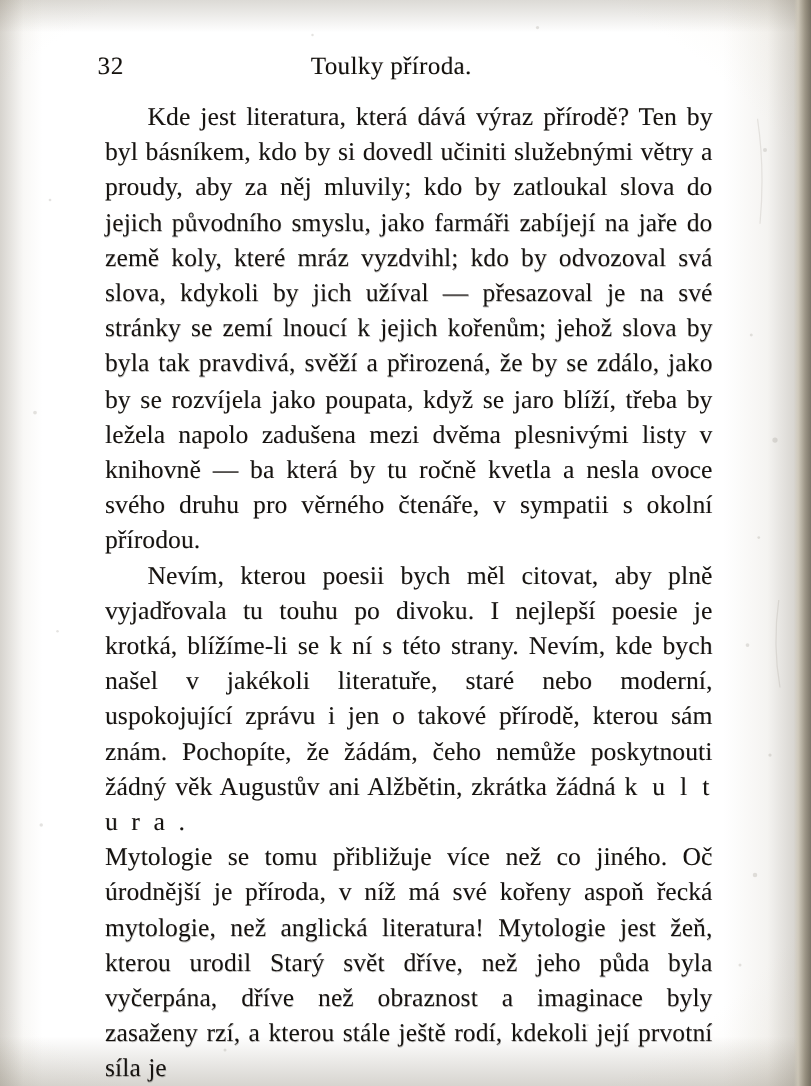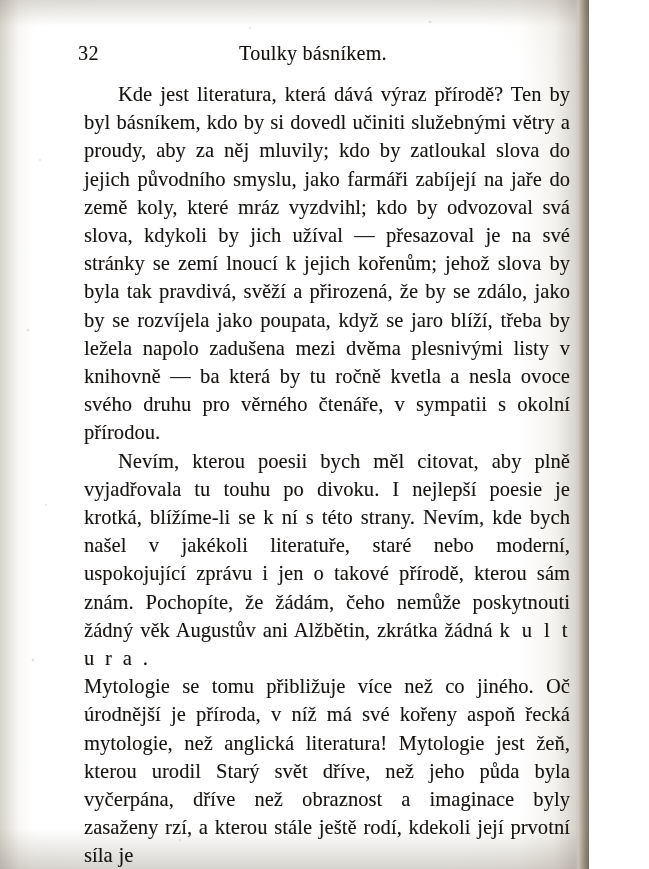--- a/index.html
+++ b/index.html
@@ -10,21 +10,21 @@
     width: 649px;
     height: 869px;
     background: #ffffff;
     font-family: "Liberation Serif", serif;
     overflow: hidden;
   }
 
   
   .page {
     position: relative;
-    width: 589px;
+    width: 649px;
     height: 869px;
     background:
       radial-gradient(ellipse 120% 95% at 45% 50%, #ffffff 58%, #f6f3ec 78%, #ece7dc 92%, #dfd8c9 100%);
     overflow: hidden;
   }
 
   
   .edge-left {
     position: absolute;
     left: 0; top: 0;
@@ -165,21 +165,21 @@
     <g stroke="#7a7263" stroke-width="1" opacity="0.3" fill="none">
       <path d="M606 95 q6 40 2 84"></path>
       <path d="M623 480 q-5 36 1 70"></path>
     </g>
   </svg>
 
   <div class="content">
 
     <div class="header-row">
       <div class="folio">32</div>
-      <div class="running-title">Toulky básníkem.</div>
+      <div class="running-title">Toulky příroda.</div>
     </div>
 
     <div class="body-text">
       <p class="para">Kde jest literatura, která dává výraz přírodě? Ten by byl básníkem, kdo by si dovedl učiniti služebnými větry a proudy, aby za něj mluvily; kdo by zatloukal slova do jejich původního smyslu, jako farmáři zabíjejí na jaře do země koly, které mráz vyzdvihl; kdo by odvozoval svá slova, kdykoli by jich užíval — přesazoval je na své stránky se zemí lnoucí k jejich kořenům; jehož slova by byla tak pravdivá, svěží a přirozená, že by se zdálo, jako by se rozvíjela jako poupata, když se jaro blíží, třeba by ležela napolo zadušena mezi dvěma plesnivými listy v knihovně — ba která by tu ročně kvetla a nesla ovoce svého druhu pro věrného čtenáře, v sympatii s okolní přírodou.</p>
       <p class="para"><span>Nevím, kterou poesii bych měl citovat, aby plně vyjadřovala tu touhu po divoku. I nejlepší poesie je krotká, blížíme-li se k ní s této strany. Nevím, kde bych našel v jakékoli literatuře, staré nebo moderní, uspokojující zprávu i jen o takové přírodě, kterou sám znám. Pochopíte, že žádám, čeho nemůže poskytnouti žádný věk Augustův ani Alžbětin, zkrátka žádná </span><span class="spaced">k u l t u r a .</span></p>
       <p class="para" style="text-indent:0">Mytologie se tomu přibližuje více než co jiného. Oč úrodnější je příroda, v níž má své kořeny aspoň řecká mytologie, než anglická literatura! Mytologie jest žeň, kterou urodil Starý svět dříve, než jeho půda byla vyčerpána, dříve než obraznost a imaginace byly zasaženy rzí, a kterou stále ještě rodí, kdekoli její prvotní síla je</p>
     </div>
 
   </div>
 </div>

